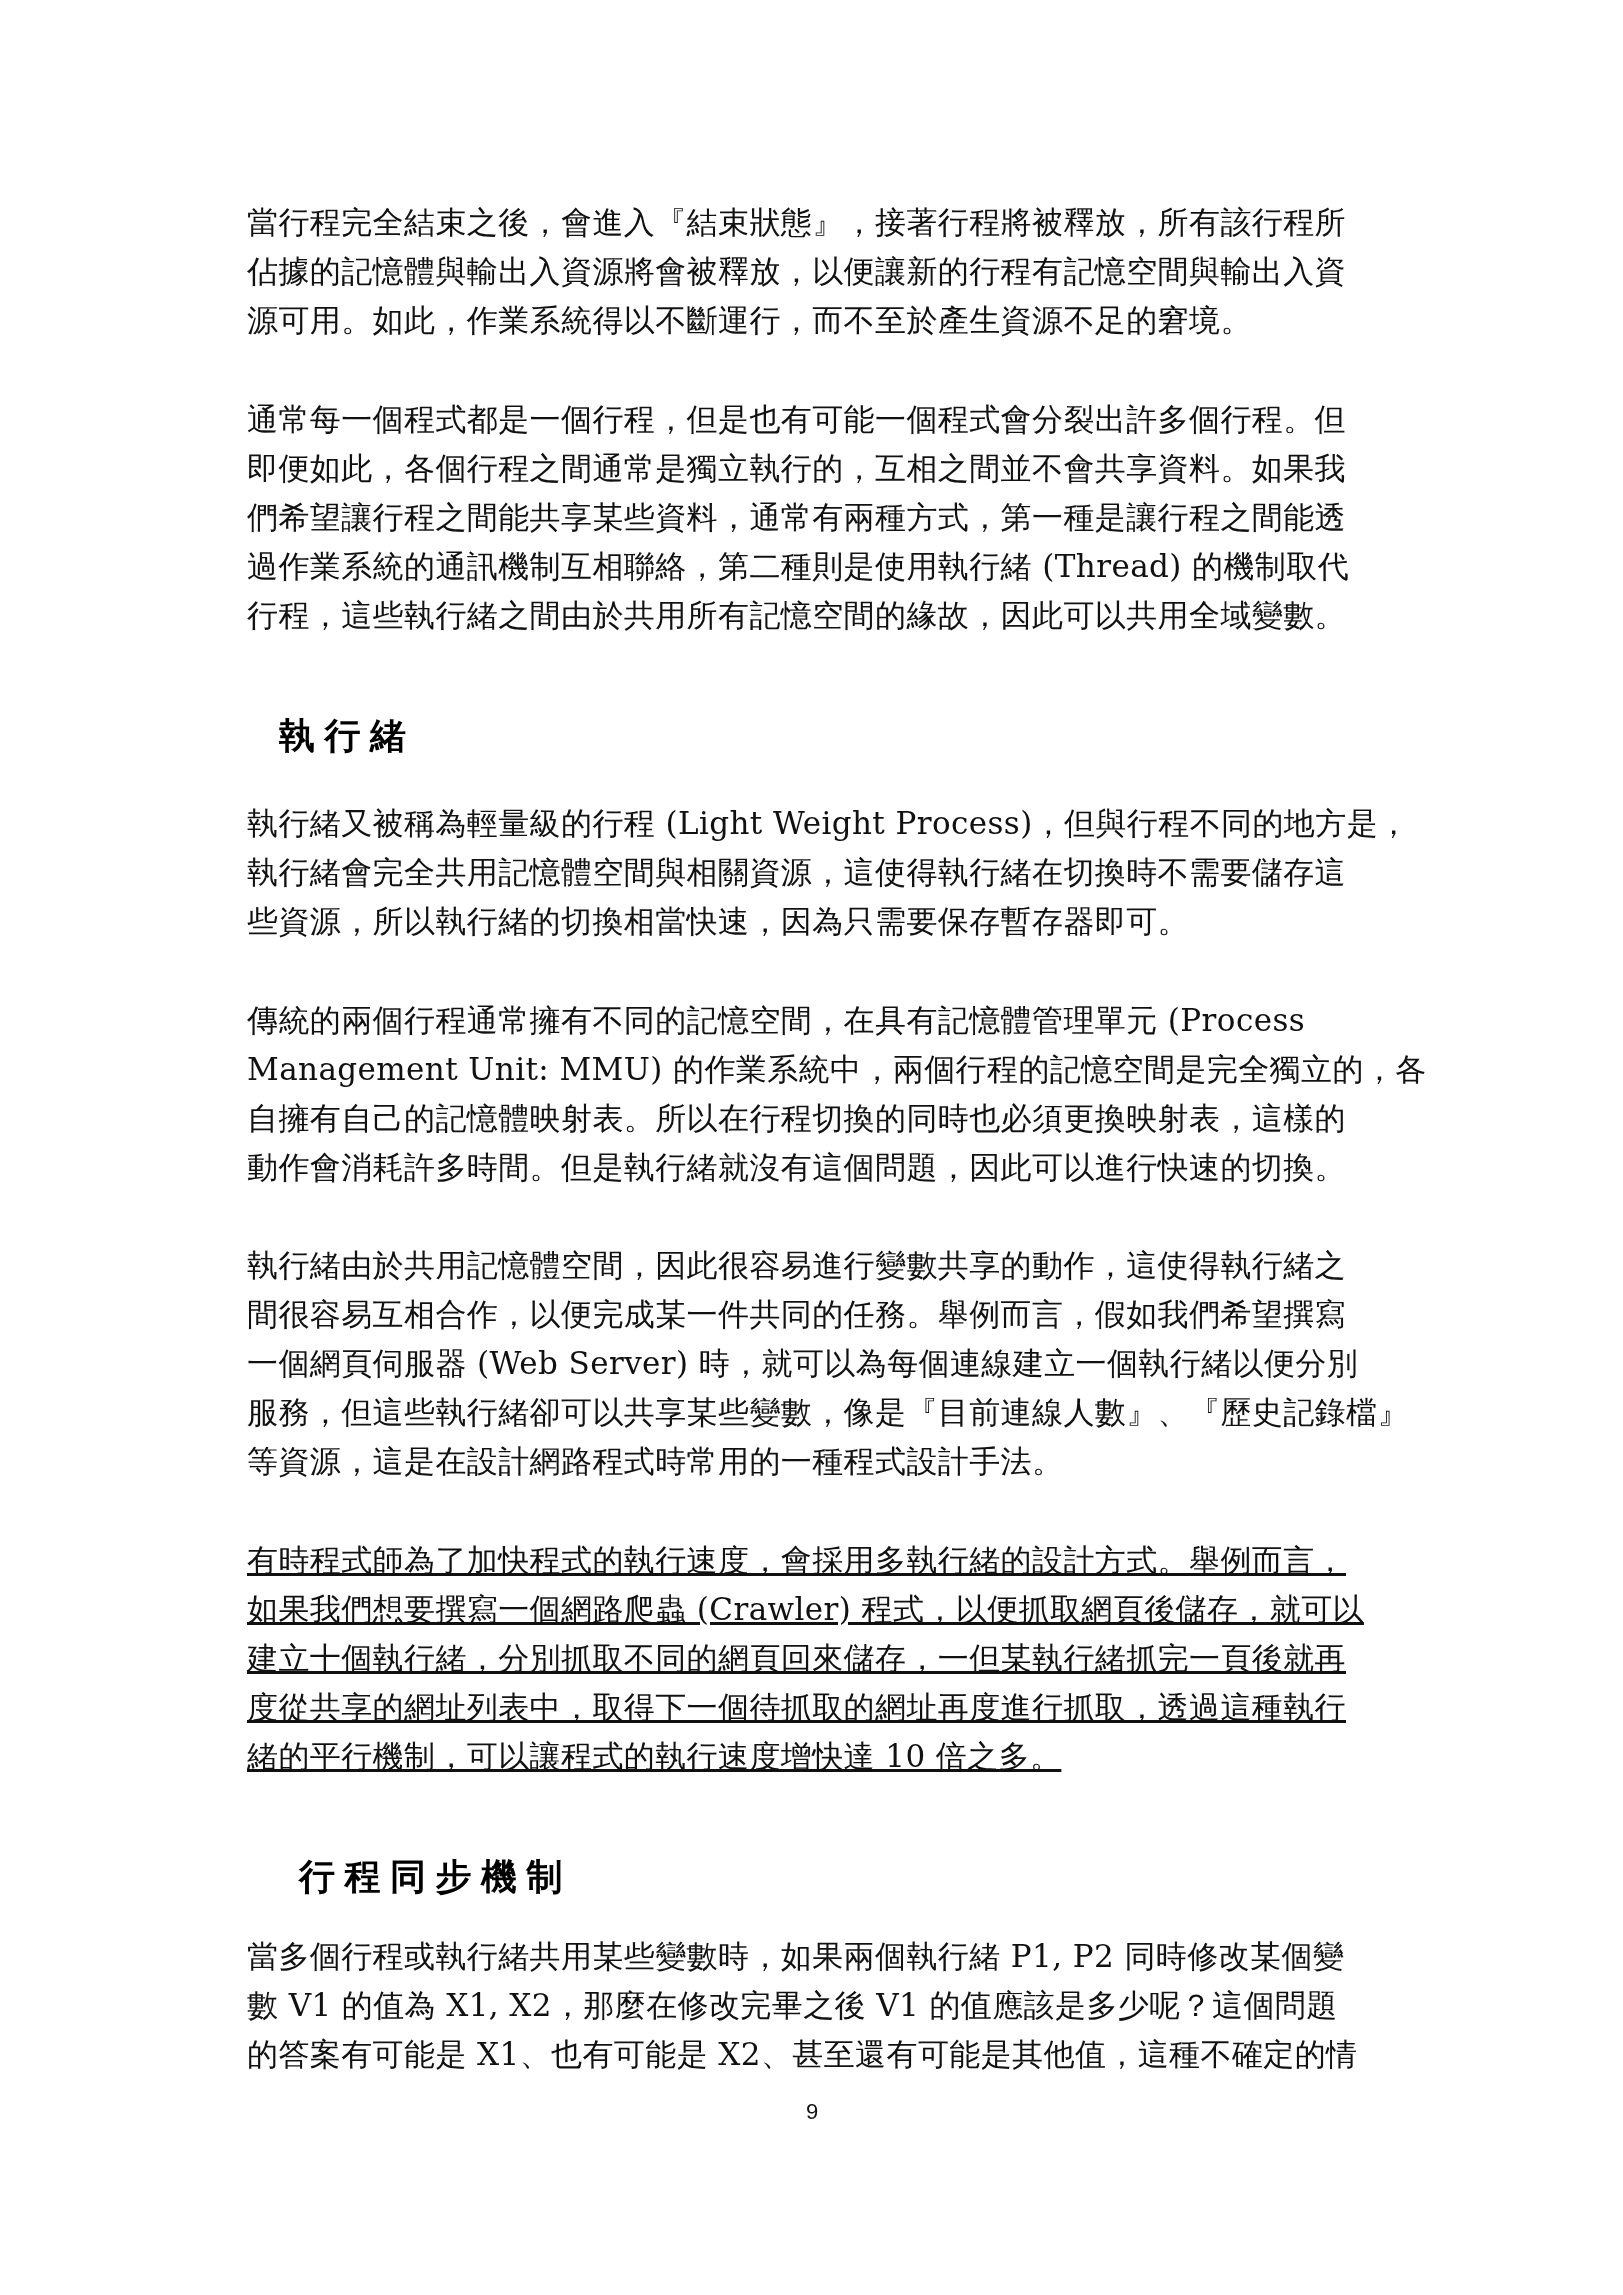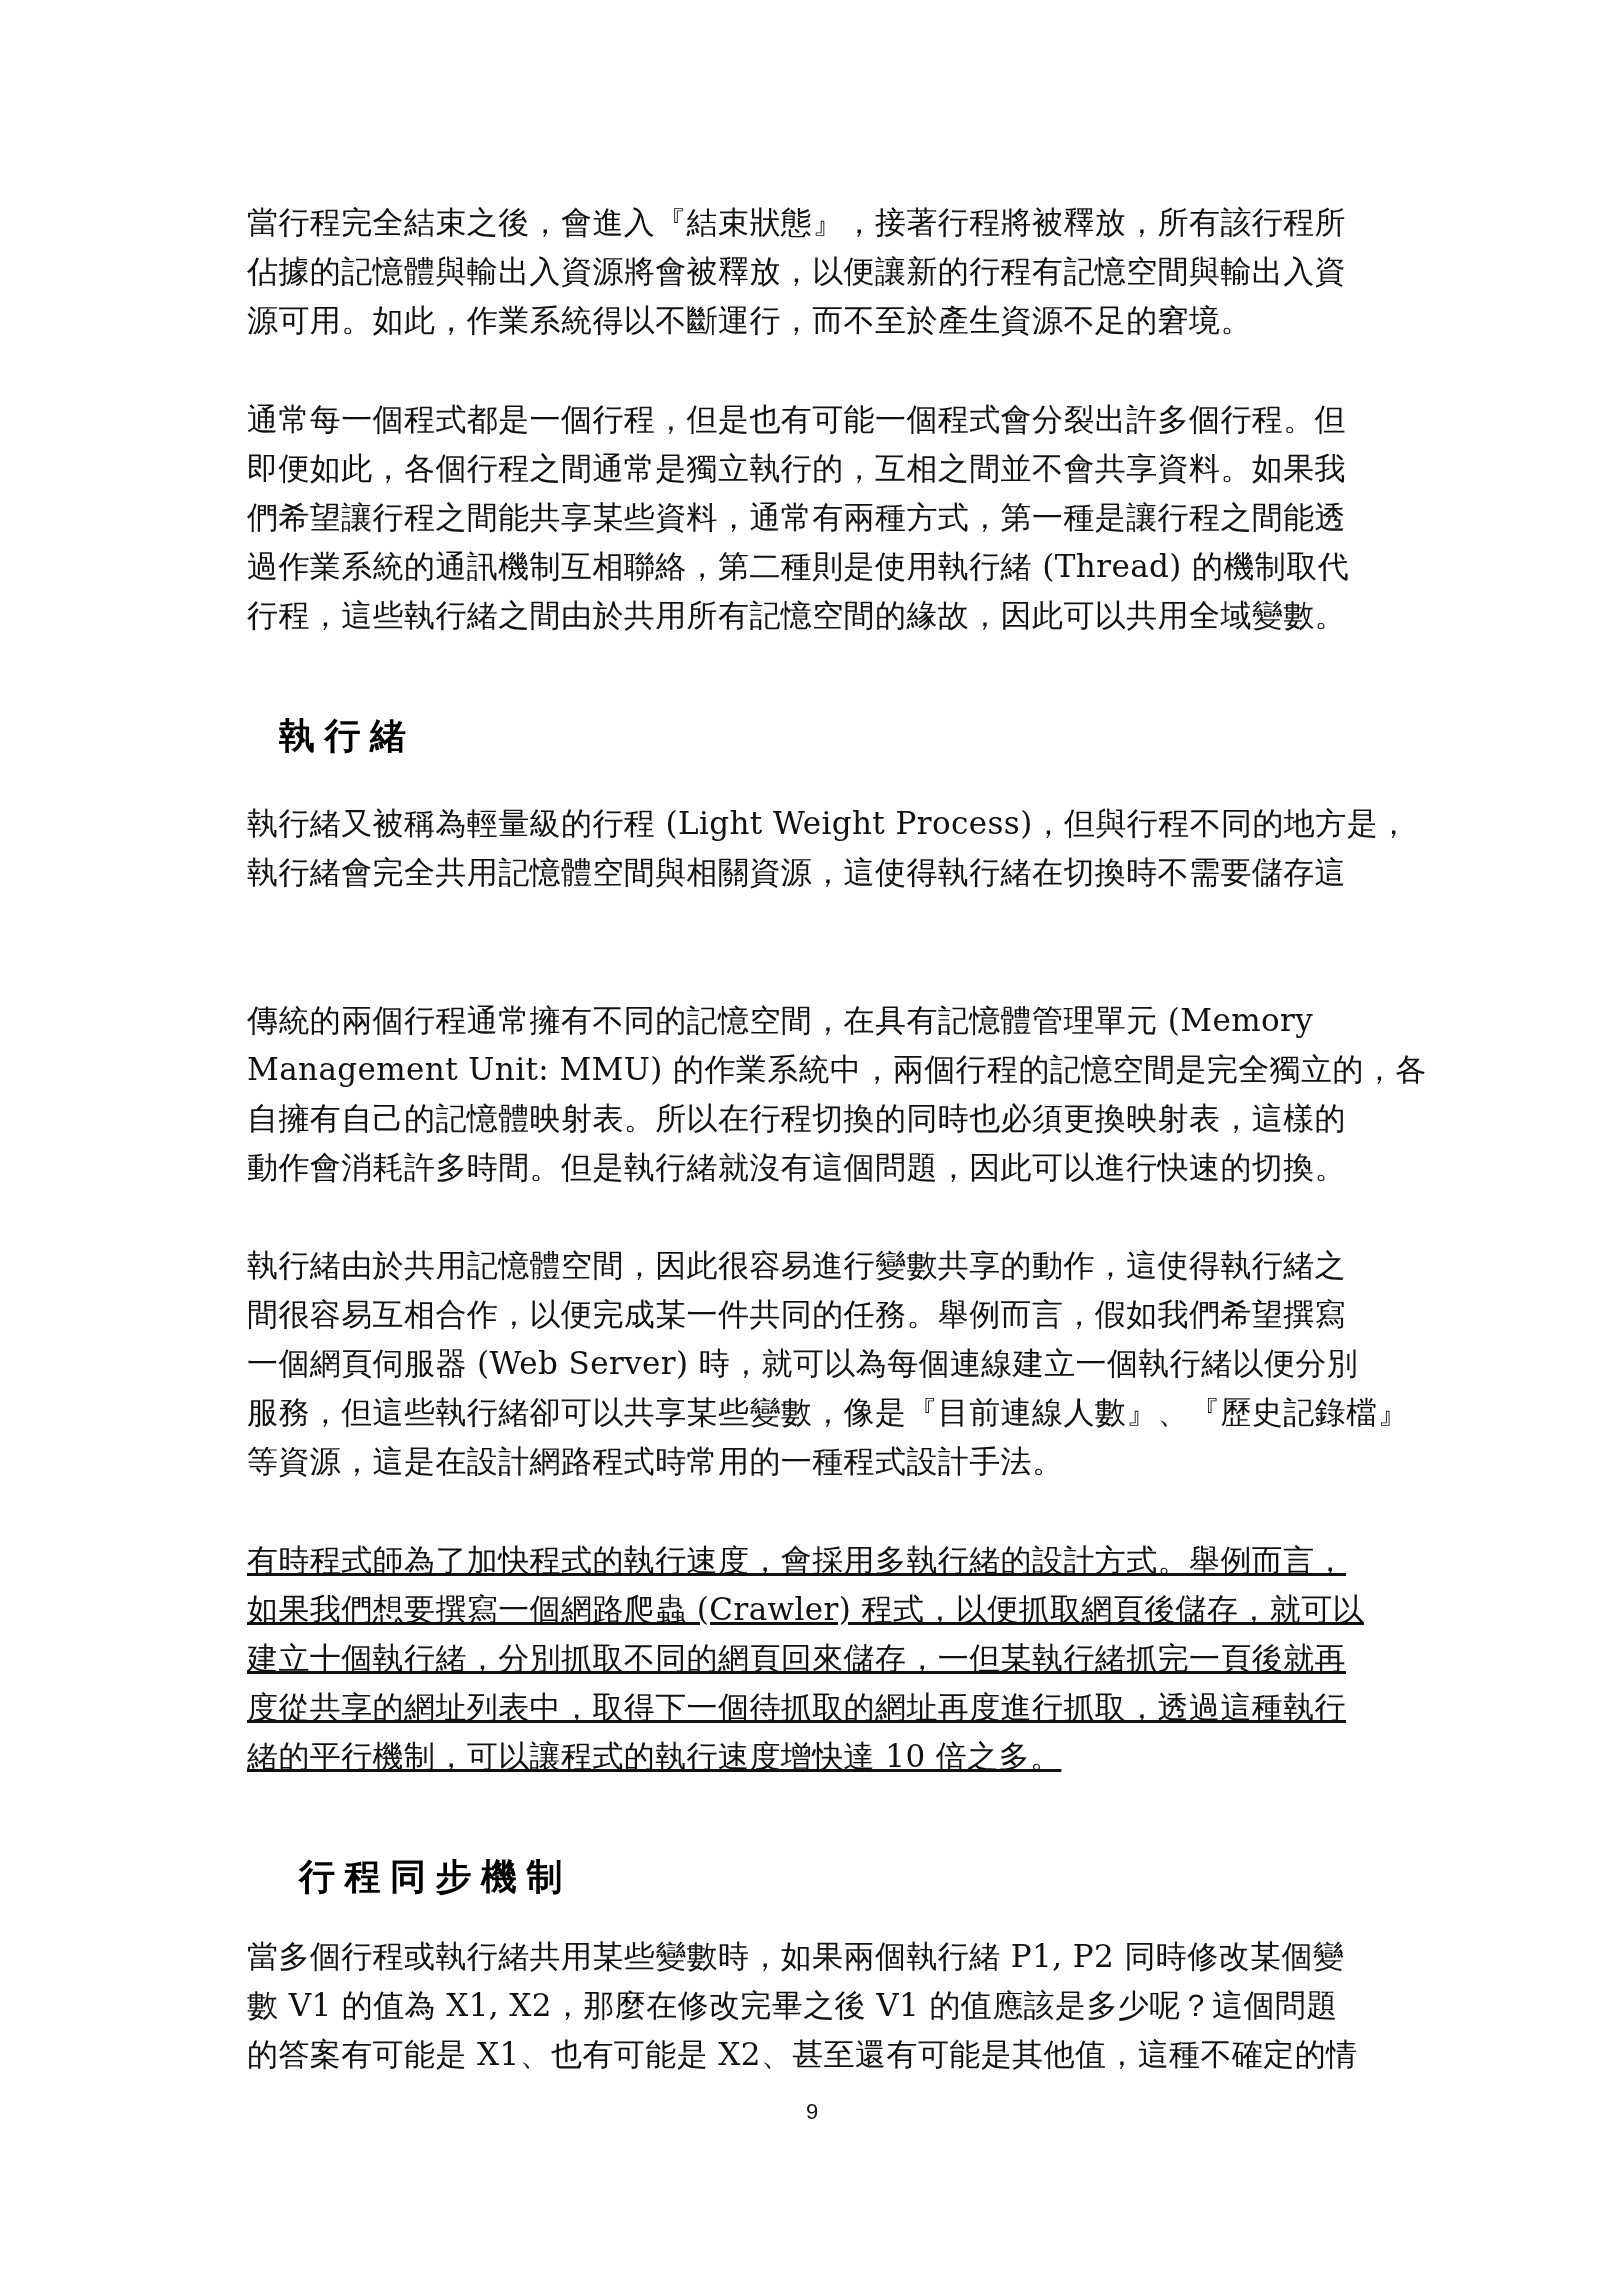--- a/index.html
+++ b/index.html
@@ -42,24 +42,25 @@
     <span class="line">們希望讓行程之間能共享某些資料，通常有兩種方式，第一種是讓行程之間能透</span>
     <span class="line">過作業系統的通訊機制互相聯絡，第二種則是使用執行緒 (Thread) 的機制取代</span>
     <span class="line">行程，這些執行緒之間由於共用所有記憶空間的緣故，因此可以共用全域變數。</span>
   </div>
 
   <div class="heading" style="top:712px;">執行緒</div>
 
   <div class="block" style="top:799px;">
     <span class="line">執行緒又被稱為輕量級的行程 (Light Weight Process)，但與行程不同的地方是，</span>
     <span class="line">執行緒會完全共用記憶體空間與相關資源，這使得執行緒在切換時不需要儲存這</span>
+    <span class="line">些資源，所以執行緒的切換相當快速，因為只需要保存暫存器即可。</span>
   </div>
 
   <div class="block" style="top:996px;">
-    <span class="line">傳統的兩個行程通常擁有不同的記憶空間，在具有記憶體管理單元 (Memory</span>
+    <span class="line">傳統的兩個行程通常擁有不同的記憶空間，在具有記憶體管理單元 (Process</span>
     <span class="line">Management Unit: MMU) 的作業系統中，兩個行程的記憶空間是完全獨立的，各</span>
     <span class="line">自擁有自己的記憶體映射表。所以在行程切換的同時也必須更換映射表，這樣的</span>
     <span class="line">動作會消耗許多時間。但是執行緒就沒有這個問題，因此可以進行快速的切換。</span>
   </div>
 
   <div class="block" style="top:1241px;">
     <span class="line">執行緒由於共用記憶體空間，因此很容易進行變數共享的動作，這使得執行緒之</span>
     <span class="line">間很容易互相合作，以便完成某一件共同的任務。舉例而言，假如我們希望撰寫</span>
     <span class="line">一個網頁伺服器 (Web Server) 時，就可以為每個連線建立一個執行緒以便分別</span>
     <span class="line">服務，但這些執行緒卻可以共享某些變數，像是『目前連線人數』、『歷史記錄檔』</span>

